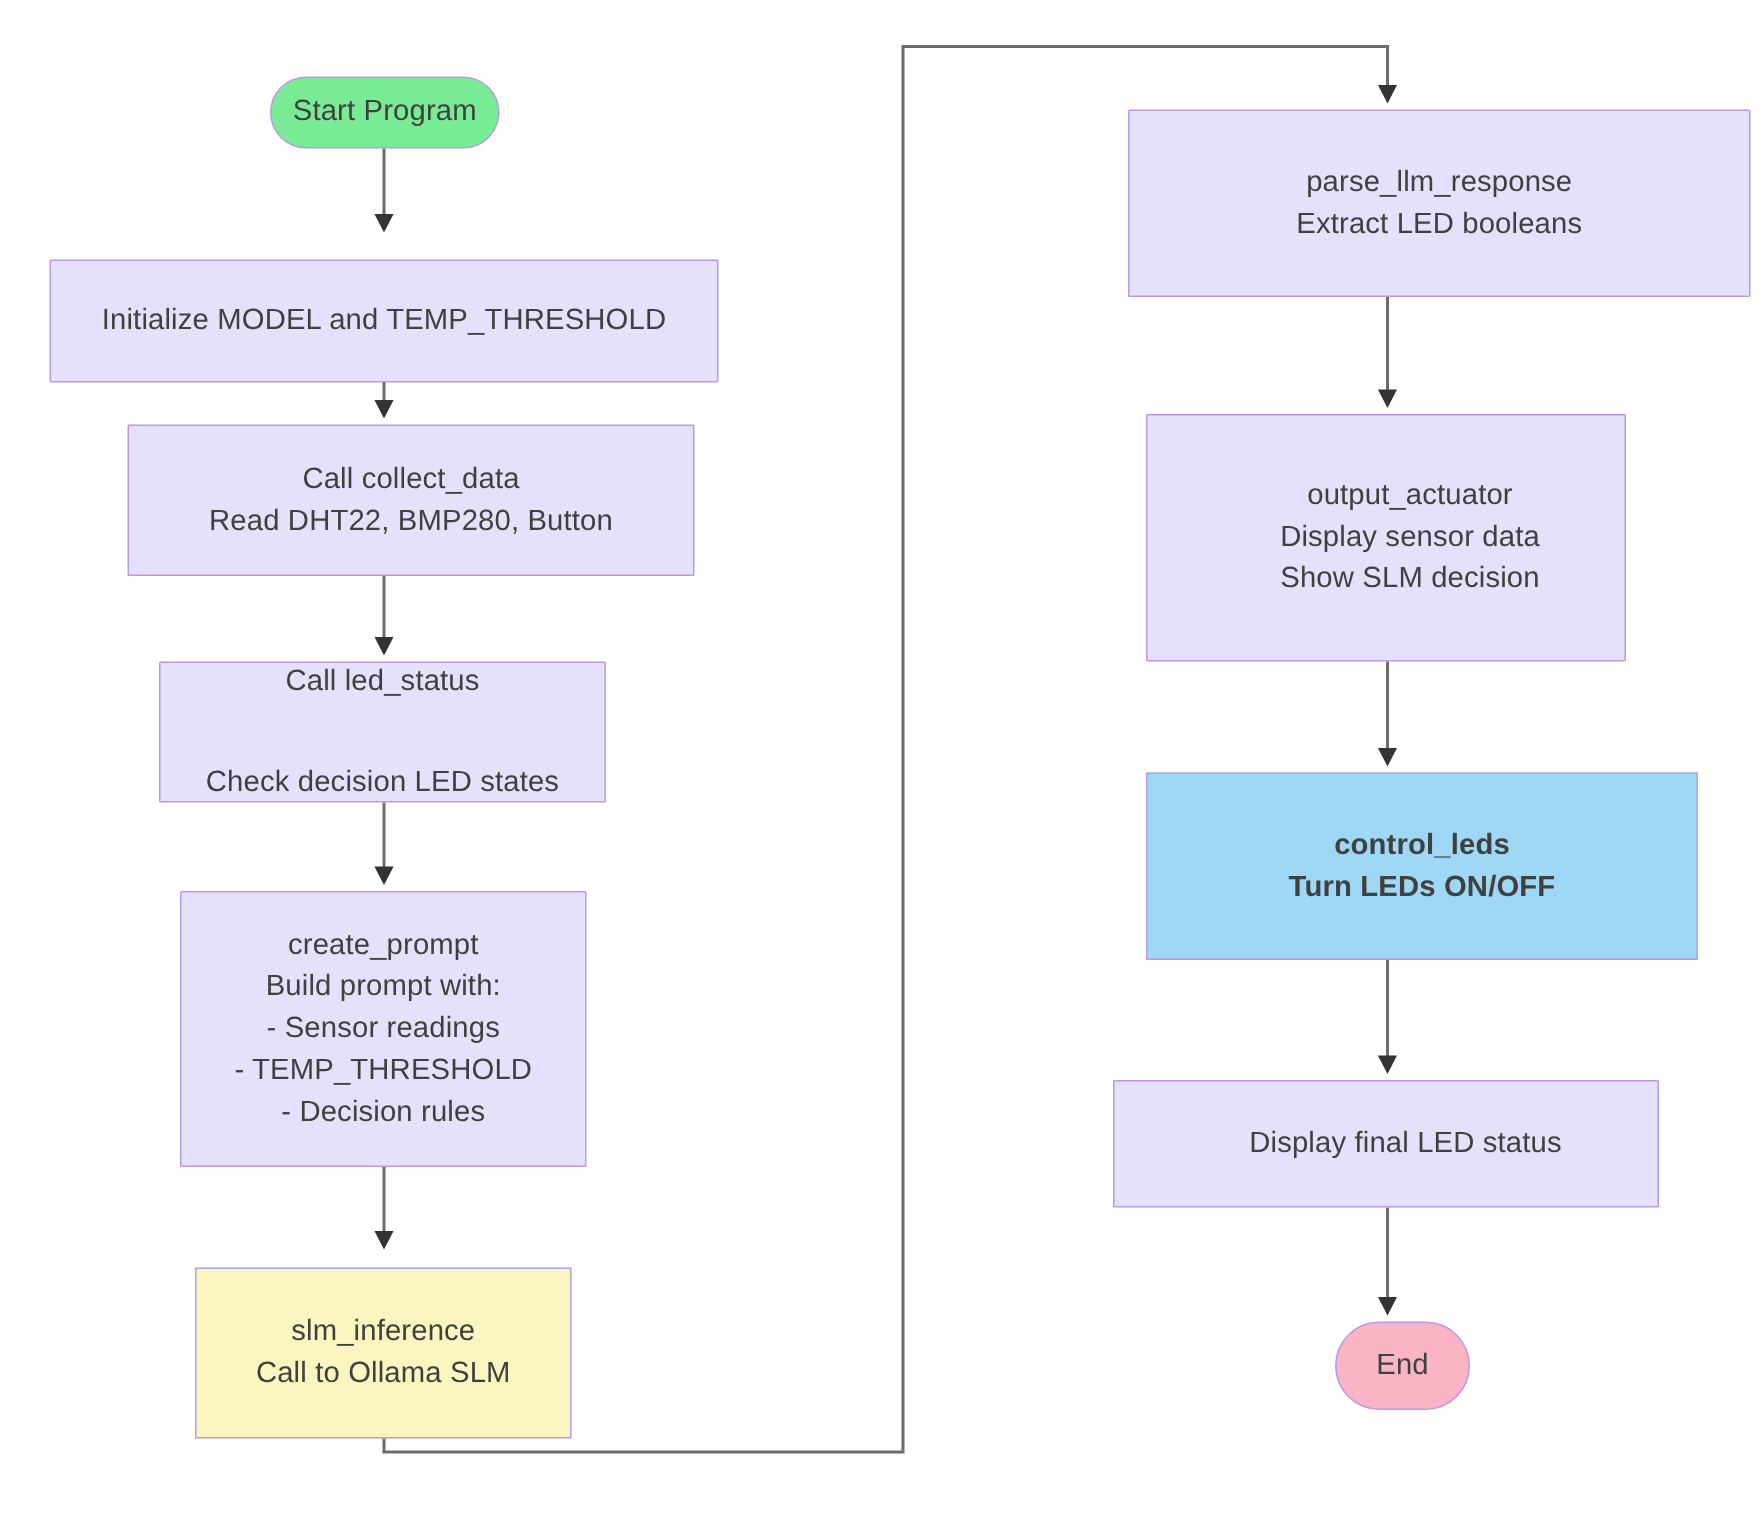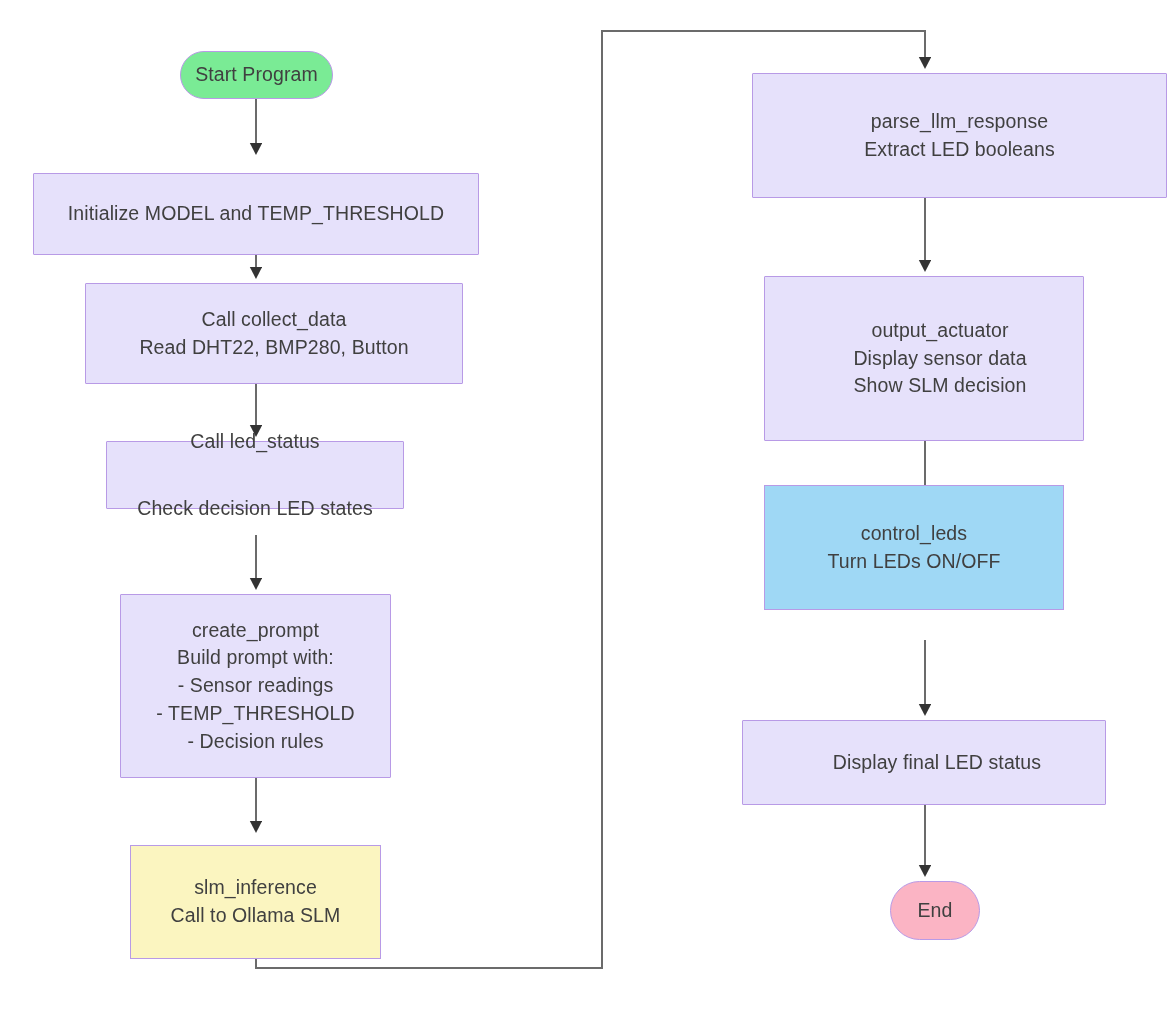--- a/index.html
+++ b/index.html
@@ -92,21 +92,21 @@
   <div class="node terminator start" style="left: 180px; top: 51px; width: 153px; height: 48px;">
       <span class="line">Start Program</span>
     </div>
   <div class="node process" style="left: 33px; top: 159px; width: 446px; height: 82px; margin-top: 14px;">
       <span class="line">Initialize MODEL and TEMP_THRESHOLD</span>
     </div>
   <div class="node process" style="left: 85px; top: 283px; width: 378px; height: 101px;">
       <span class="line">Call collect_data</span>
       <span class="line">Read DHT22, BMP280, Button</span>
     </div>
-  <div class="node process" style="left: 106px; top: 441px; width: 298px; height: 68px; gap: 39px;">
+  <div class="node process" style="left: 106px; top: 441px; width: 298px; height: 94px; gap: 39px;">
       <span class="line">Call led_status</span>
       <span class="line">Check decision LED states</span>
     </div>
   <div class="node process" style="left: 120px; top: 594px; width: 271px; height: 184px;">
       <span class="line">create_prompt</span>
       <span class="line">Build prompt with:</span>
       <span class="line">- Sensor readings</span>
       <span class="line">- TEMP_THRESHOLD</span>
       <span class="line">- Decision rules</span>
     </div>
@@ -116,21 +116,21 @@
     </div>
   <div class="node process" style="left: 752px; top: 73px; width: 415px; height: 125px;">
       <span class="line">parse_llm_response</span>
       <span class="line">Extract LED booleans</span>
     </div>
   <div class="node process" style="left: 764px; top: 276px; width: 320px; height: 165px; padding-left: 32px;">
       <span class="line">output_actuator</span>
       <span class="line">Display sensor data</span>
       <span class="line">Show SLM decision</span>
     </div>
-  <div class="node highlight-blue" style="left: 764px; top: 485px; width: 300px; height: 125px;">
+  <div class="node highlight-blue" style="left: 764px; top: 515px; width: 368px; height: 125px; font-weight: bold;">
       <span class="line">control_leds</span>
       <span class="line">Turn LEDs ON/OFF</span>
     </div>
   <div class="node process" style="left: 742px; top: 720px; width: 364px; height: 85px; padding-left: 26px;">
       <span class="line">Display final LED status</span>
     </div>
   <div class="node terminator end" style="left: 890px; top: 881px; width: 90px; height: 59px;">
       <span class="line">End</span>
     </div>
 

